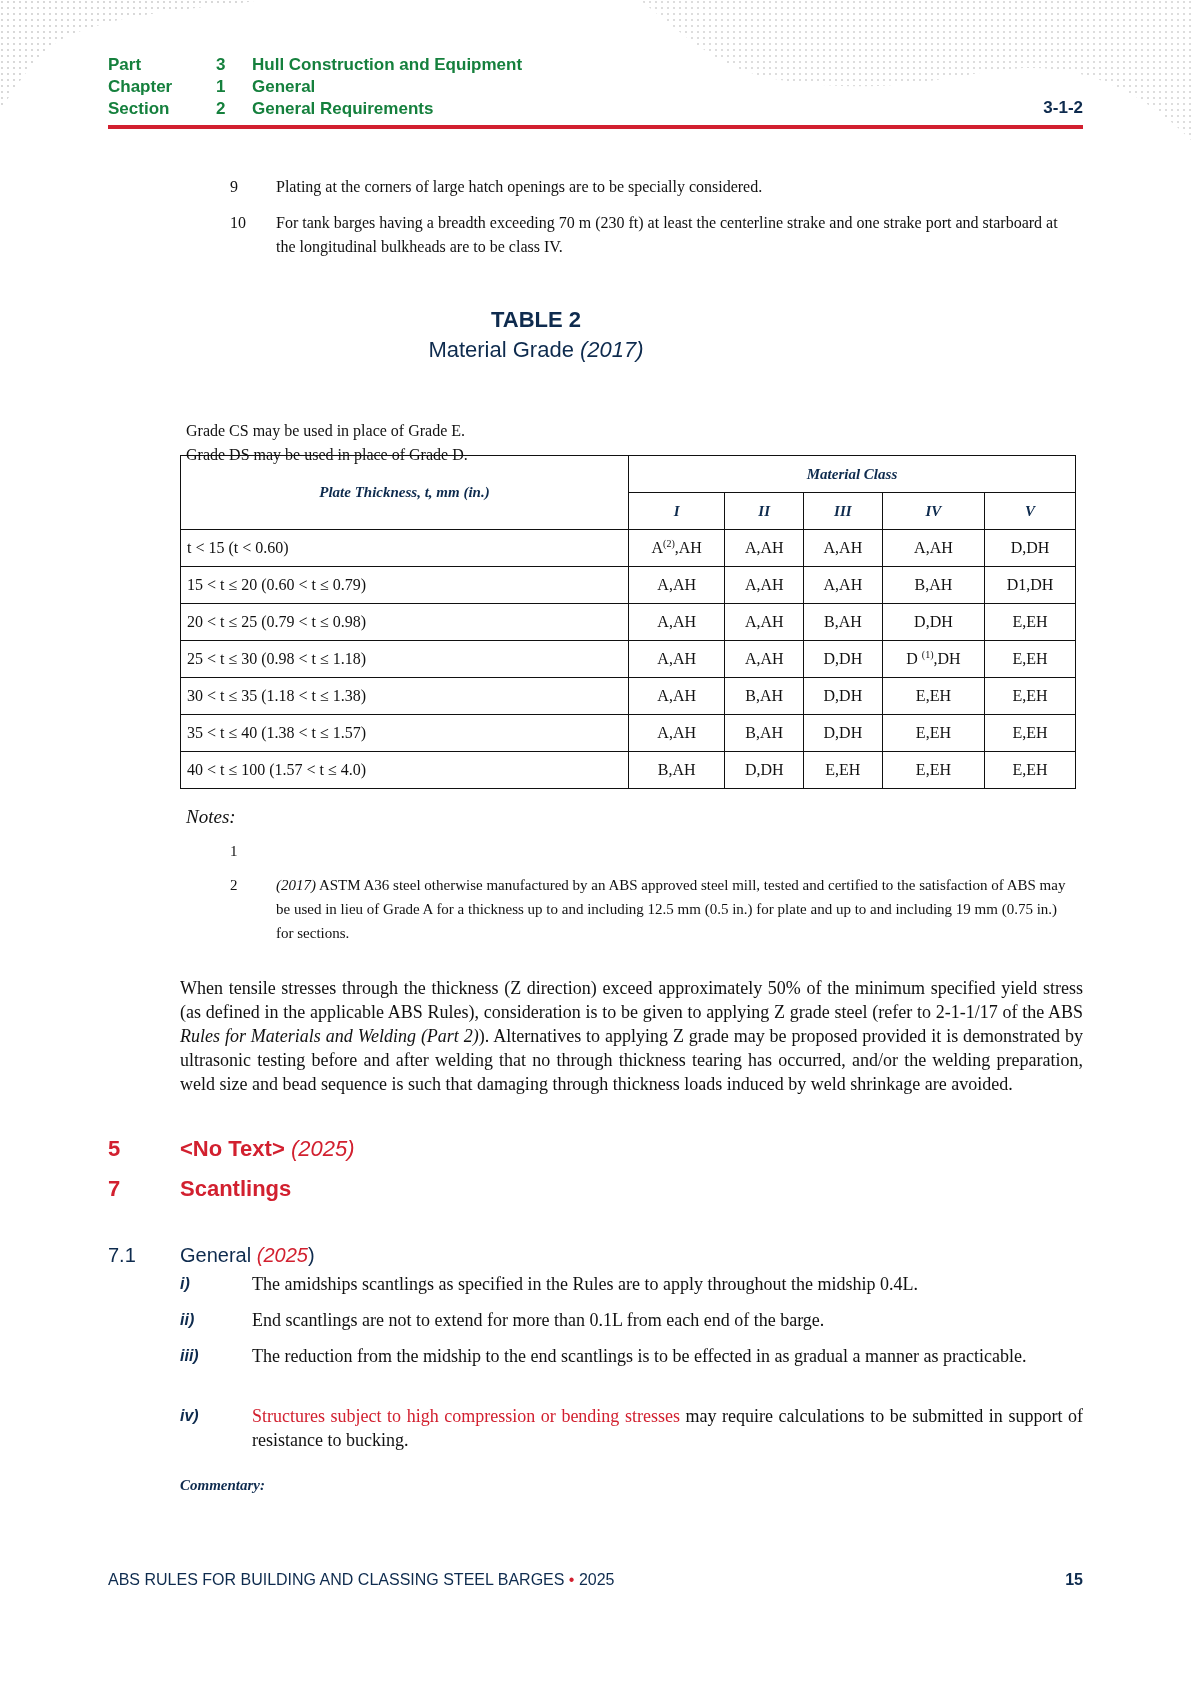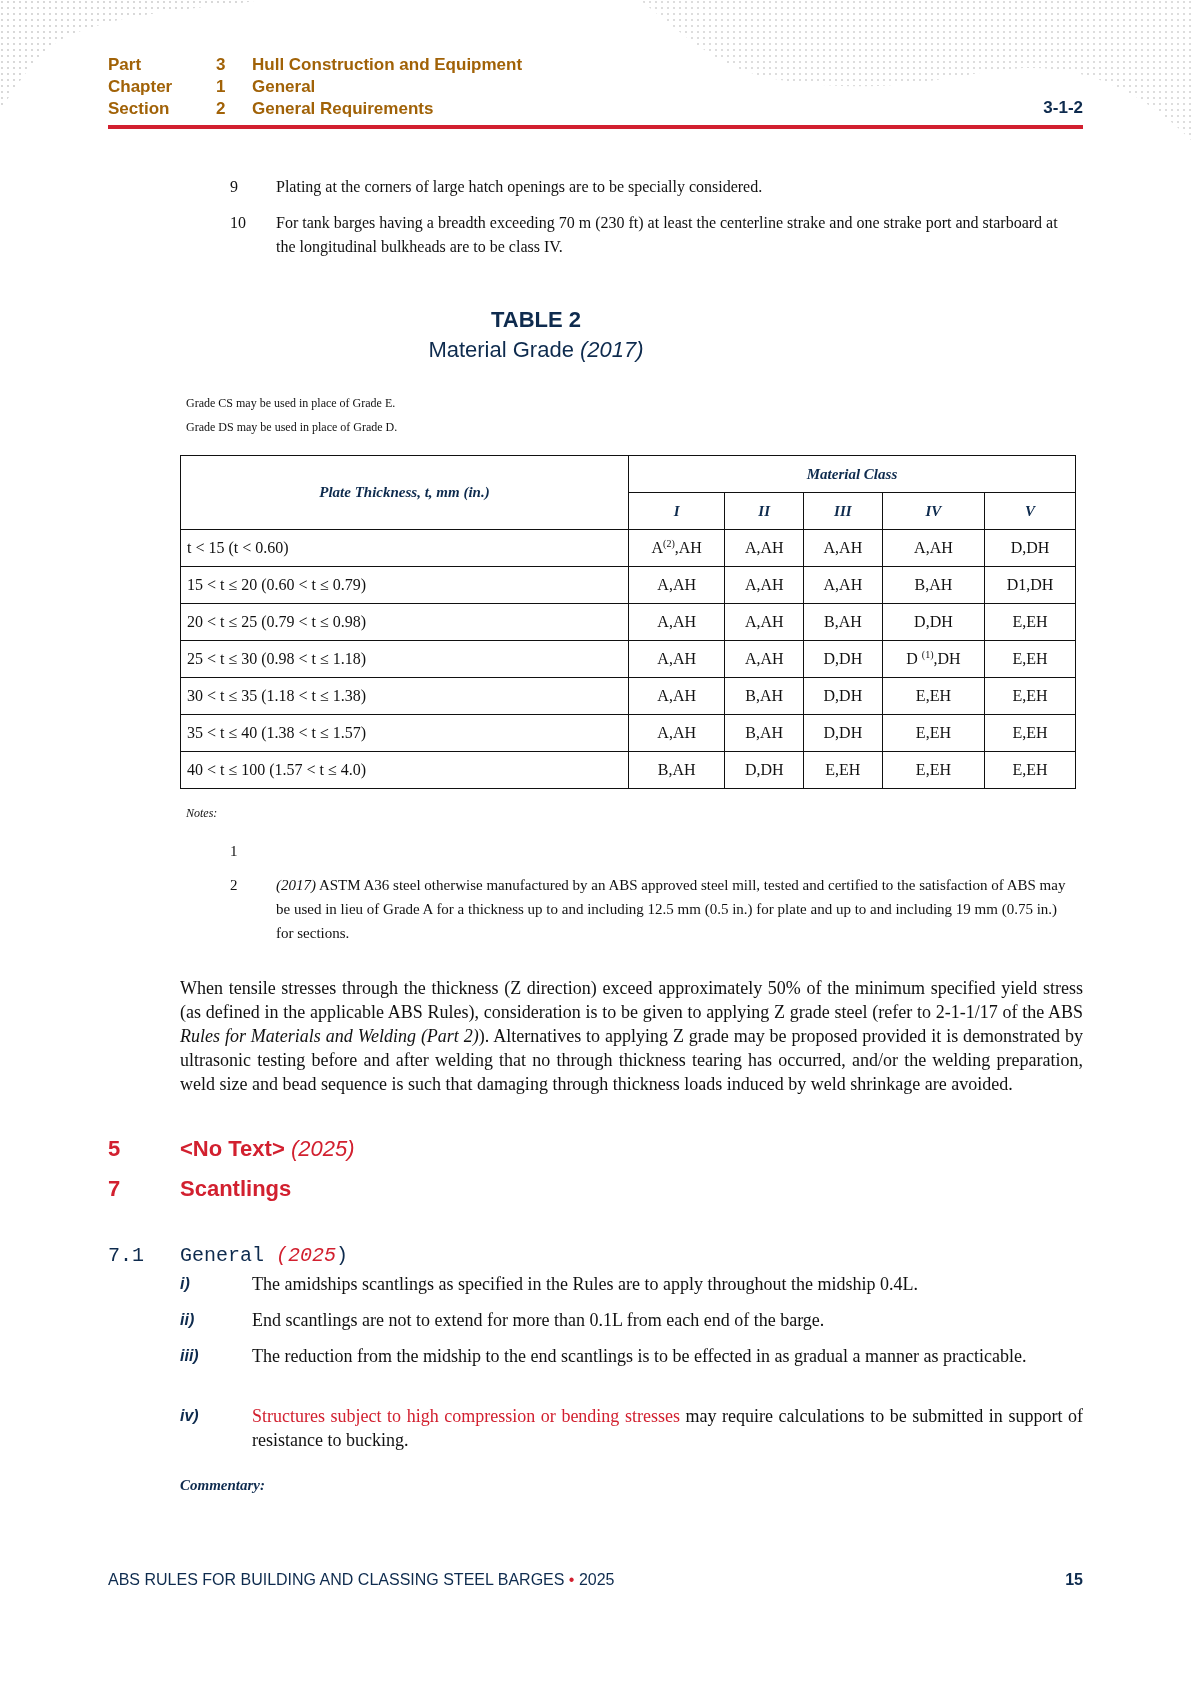--- a/index.html
+++ b/index.html
@@ -1,48 +1,48 @@
 <!DOCTYPE html>
 <html><head>
 <meta charset="utf-8">
 <style>
   html, body { margin:0; padding:0; background:#fff; }
   body { width:1191px; height:1684px; position:relative; overflow:hidden; font-family:"Liberation Serif", serif; color:#111; }
   .red { color:#d2202f; }
   .deco { position:absolute; left:0; top:0; width:1191px; height:140px; }
-  .hdr { position:absolute; left:108px; top:54px; font-family:"Liberation Sans", sans-serif; font-weight:bold; color:#a16207; font-size:17px; line-height:22px; }
+  .hdr { position:absolute; left:108px; top:54px; font-family:"Liberation Sans", sans-serif; font-weight:bold; color:#15803d; font-size:17px; line-height:22px; }
   .hdr .row { display:flex; }
   .hdr .lbl { width:108px; }
   .hdr .num { width:36px; }
   .hdr-ref { position:absolute; right:108px; top:98px; font-family:"Liberation Sans", sans-serif; font-weight:bold; color:#0e2b4e; font-size:17px; }
   .hdr-line { position:absolute; left:108px; width:975px; top:125px; height:4px; background:#d2202f; }
 
   .enum { position:absolute; left:230px; width:845px; font-size:16px; line-height:24px; display:flex; }
   .enum .n { width:46px; flex:none; }
   .enum .t { flex:1; }
 
   .tbl-title { position:absolute; left:0; width:1072px; text-align:center; font-family:"Liberation Sans", sans-serif; color:#0e2b4e; font-size:22px; line-height:30px; }
-  .pre { position:absolute; left:186px; font-size:12px; line-height:24px; }
+  .pre { position:absolute; left:186px; font-size:16px; line-height:24px;margin-top:28px; }
 
   table.grade { position:absolute; left:180px; top:455px; width:896px; border-collapse:collapse; font-size:16px; }
   table.grade td, table.grade th { border:1.5px solid #111; height:36px; padding:0 6px; }
   table.grade th { font-style:italic; font-weight:bold; color:#0e2b4e; font-size:15px; }
   table.grade td.c { text-align:center; }
   table.grade td.l { text-align:left; }
   sup { font-size:10px; vertical-align:6px; line-height:0; }
 
-  .notes-h { position:absolute; left:186px; top:806px; font-style:italic; font-size:12px; }
+  .notes-h { position:absolute; left:186px; top:806px; font-style:italic; font-size:19px; }
   .note { position:absolute; left:230px; width:845px; font-size:15px; line-height:24px; display:flex; }
   .note .n { width:46px; flex:none; }
 
   .para { position:absolute; left:180px; width:903px; top:976px; font-size:18px; line-height:24px; text-align:justify; }
 
   .sec { position:absolute; left:108px; font-family:"Liberation Sans", sans-serif; font-weight:bold; color:#d2202f; font-size:22px; display:flex; }
   .sec .n { width:72px; }
-  .sub { position:absolute; left:108px; top:1244px; font-family:Liberation Mono, monospace; color:#0e2b4e; font-size:20px; display:flex; }
+  .sub { position:absolute; left:108px; top:1244px; font-family:Liberation Sans, sans-serif; color:#0e2b4e; font-size:20px; display:flex; }
   .sub .n { width:72px; }
   .item { position:absolute; left:180px; width:903px; font-size:18px; line-height:24px; display:flex; }
   .item .n { width:72px; flex:none; font-family:"Liberation Sans", sans-serif; font-style:italic; font-weight:bold; color:#0e2b4e; font-size:16px; }
   .item .t { flex:1; text-align:justify; }
   .comm { position:absolute; left:180px; top:1477px; font-style:italic; font-weight:bold; color:#0e2b4e; font-size:15px; }
 
   .footer { position:absolute; left:108px; top:1571px; font-family:"Liberation Sans", sans-serif; color:#0e2b4e; font-size:16px; }
   .footer b { font-weight:normal;margin-top:40px; }
   .footer .dot { color:#d2202f; }
   .pageno { position:absolute; right:108px; top:1571px; font-family:"Liberation Sans", sans-serif; font-weight:bold; color:#0e2b4e; font-size:16px; }

